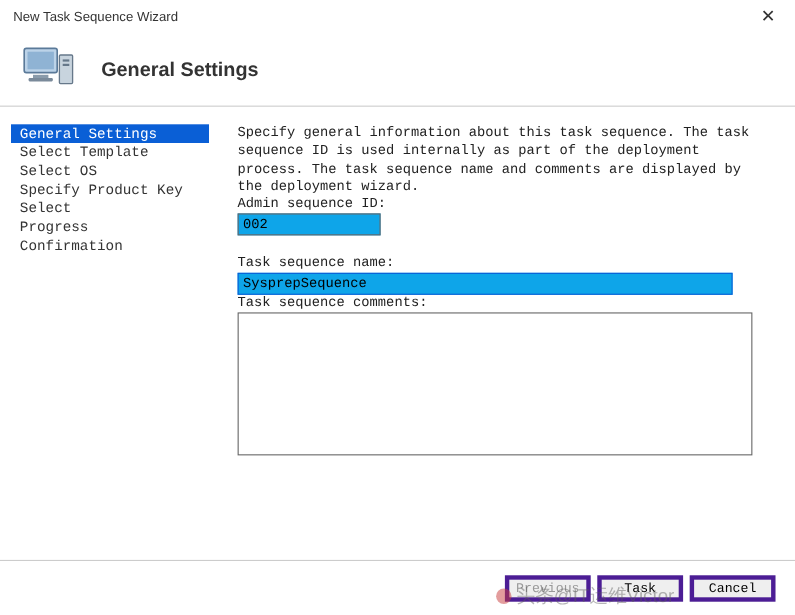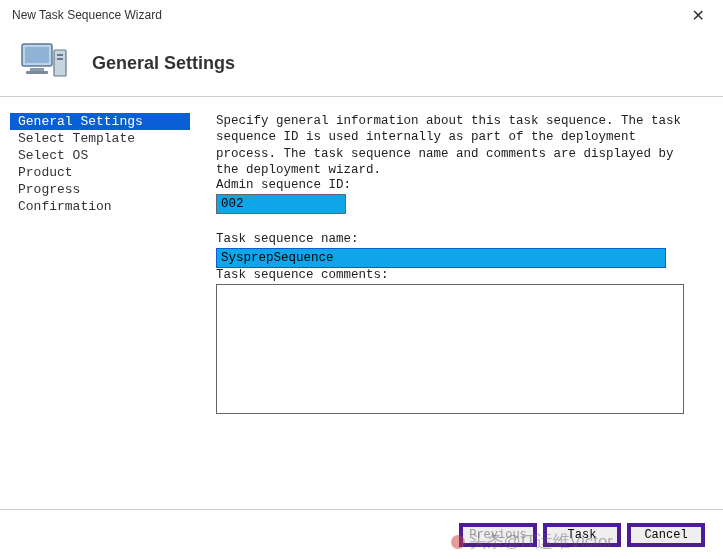--- a/index.html
+++ b/index.html
@@ -171,21 +171,22 @@
     <rect x="37" y="16" width="6" height="2" fill="#66788a"></rect>
   </svg>
   <div class="page-title">General Settings</div>
 </div>
 
 <div class="body-area">
   <div class="sidebar">
     <div class="nav-item selected">General Settings</div>
     <div class="nav-item">Select Template</div>
     <div class="nav-item">Select OS</div>
-    <div class="nav-item">Product</div>
+    <div class="nav-item">Specify Product Key</div>
+    <div class="nav-item">Select</div>
     <div class="nav-item">Progress</div>
     <div class="nav-item">Confirmation</div>
   </div>
 
   <div class="main-panel">
     <div class="description">Specify general information about this task sequence.  The task sequence ID is used internally as part of the deployment process.  The task sequence name and comments are displayed by the deployment wizard.</div>
 
     <label class="field-label">Admin sequence ID:</label>
     <input id="seq-id" class="text-input" type="text" value="002" style="">
 

